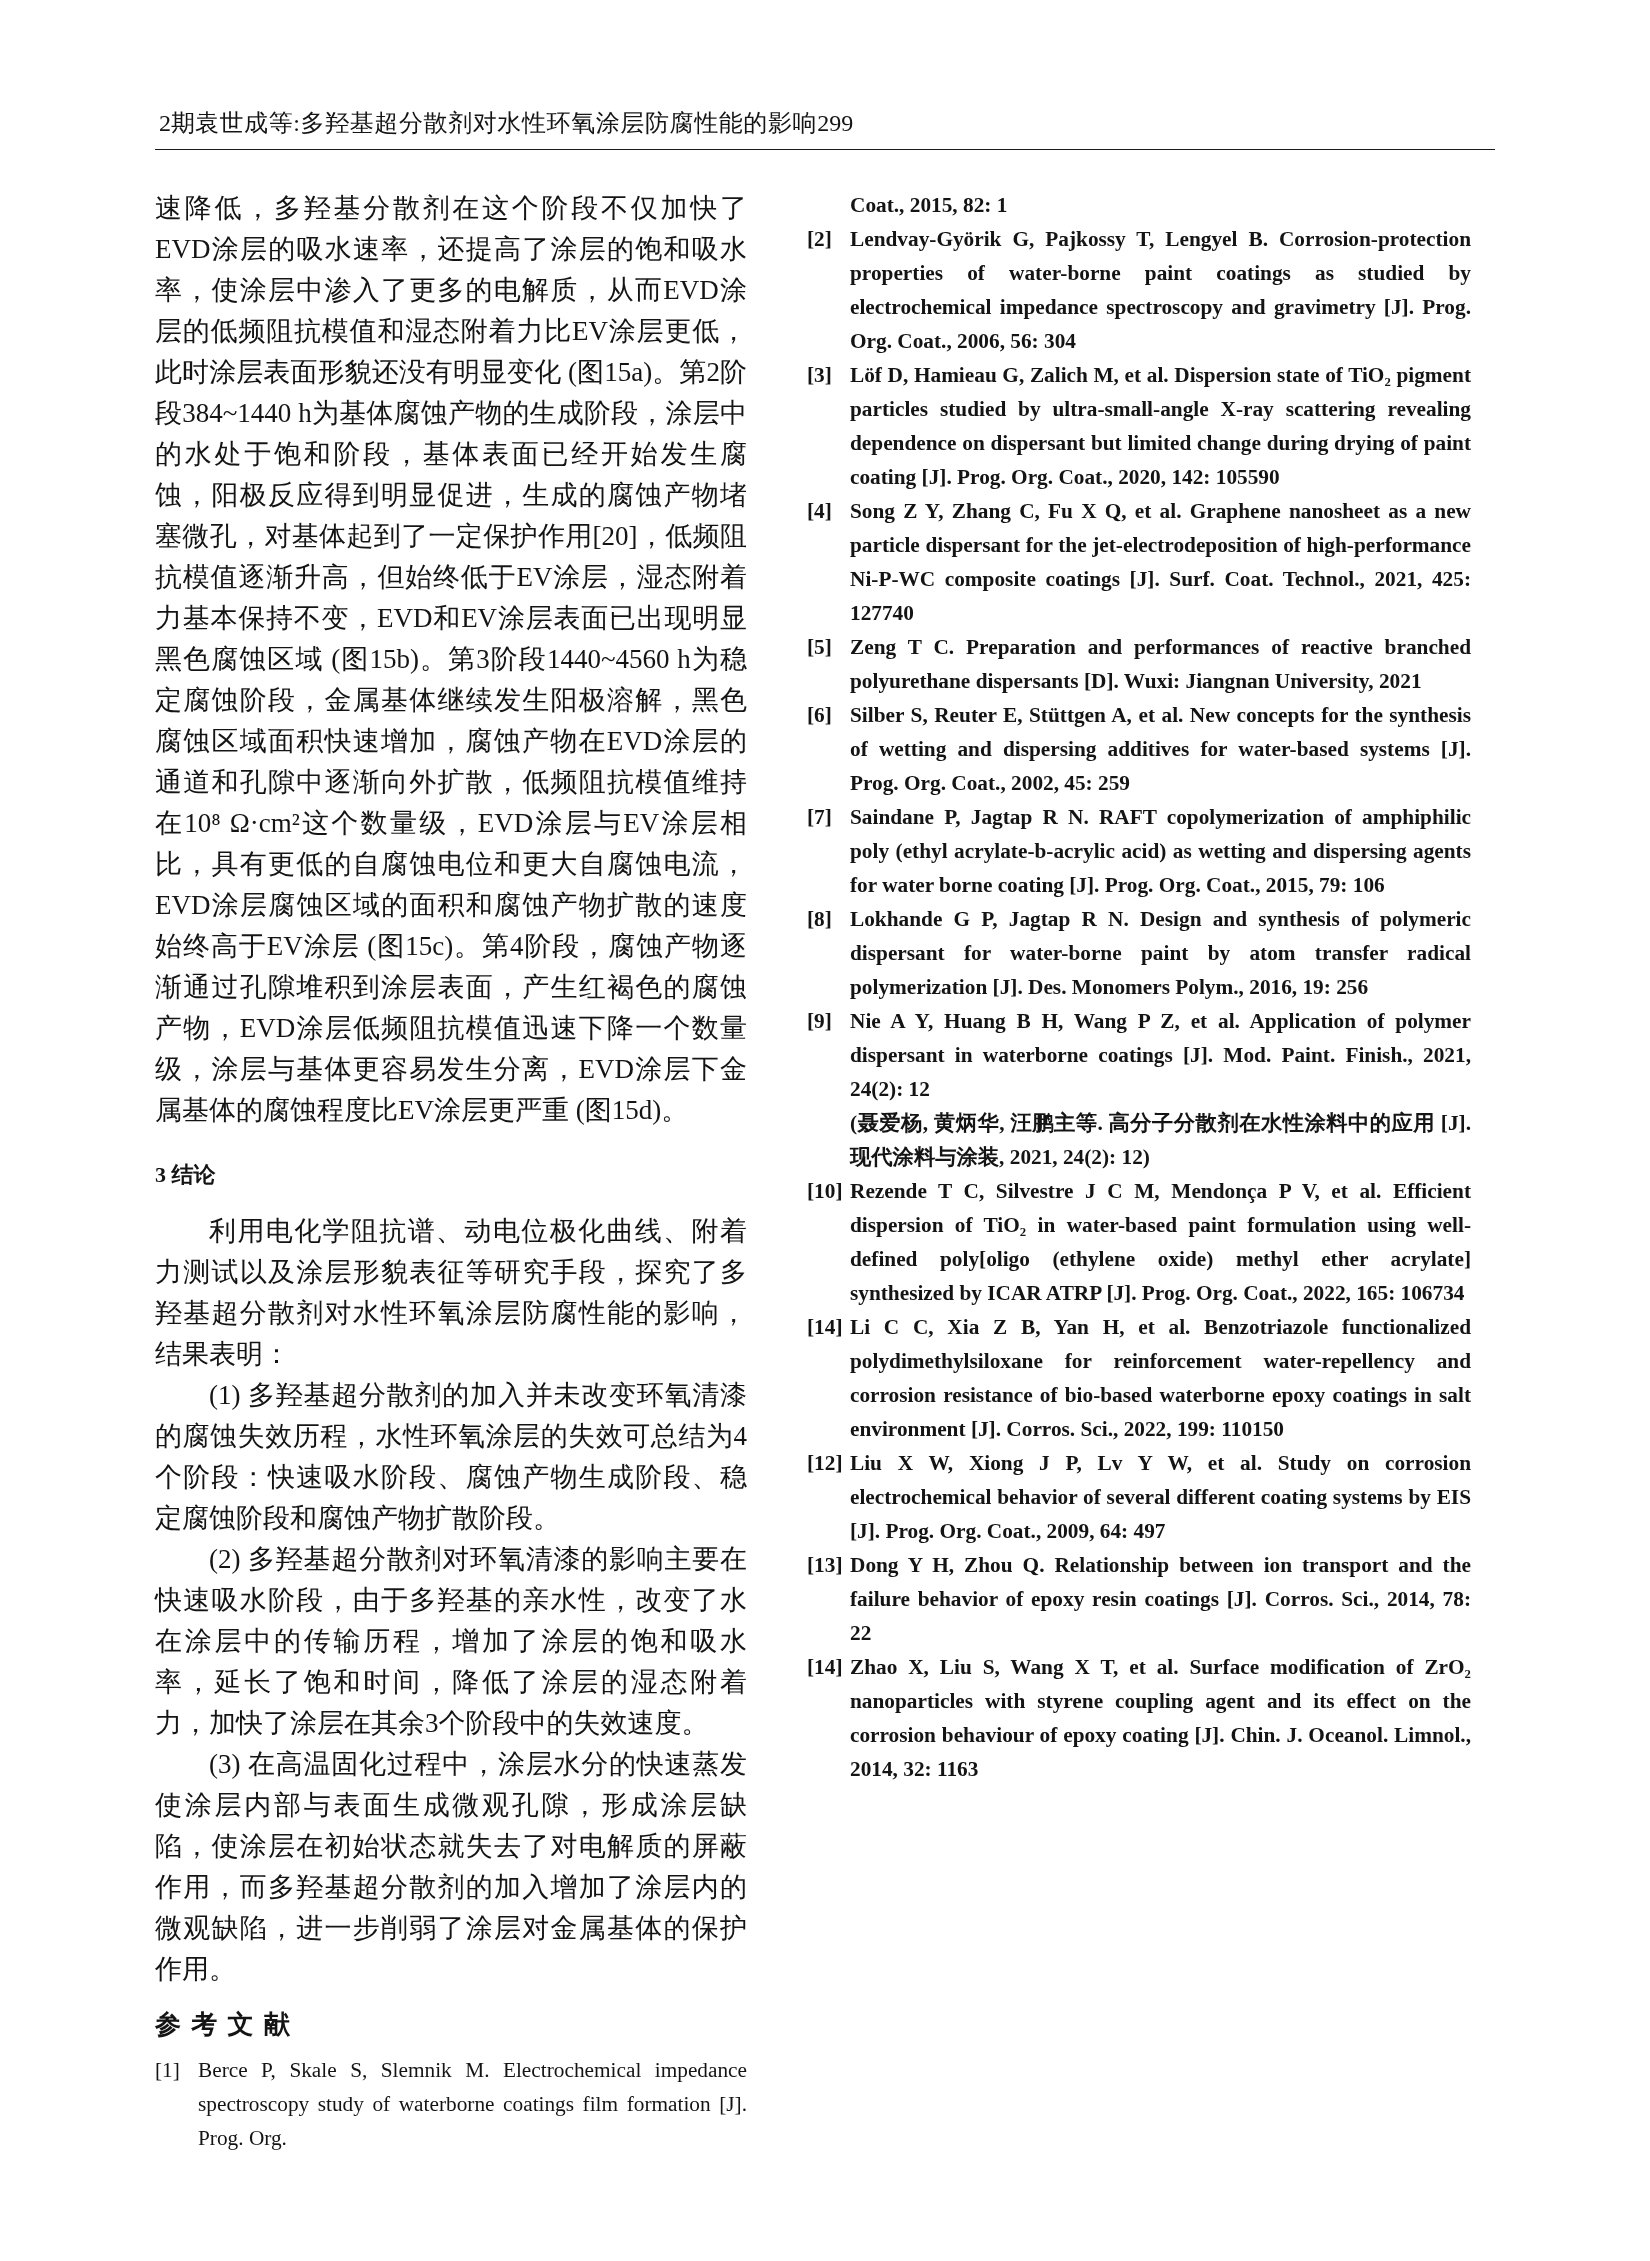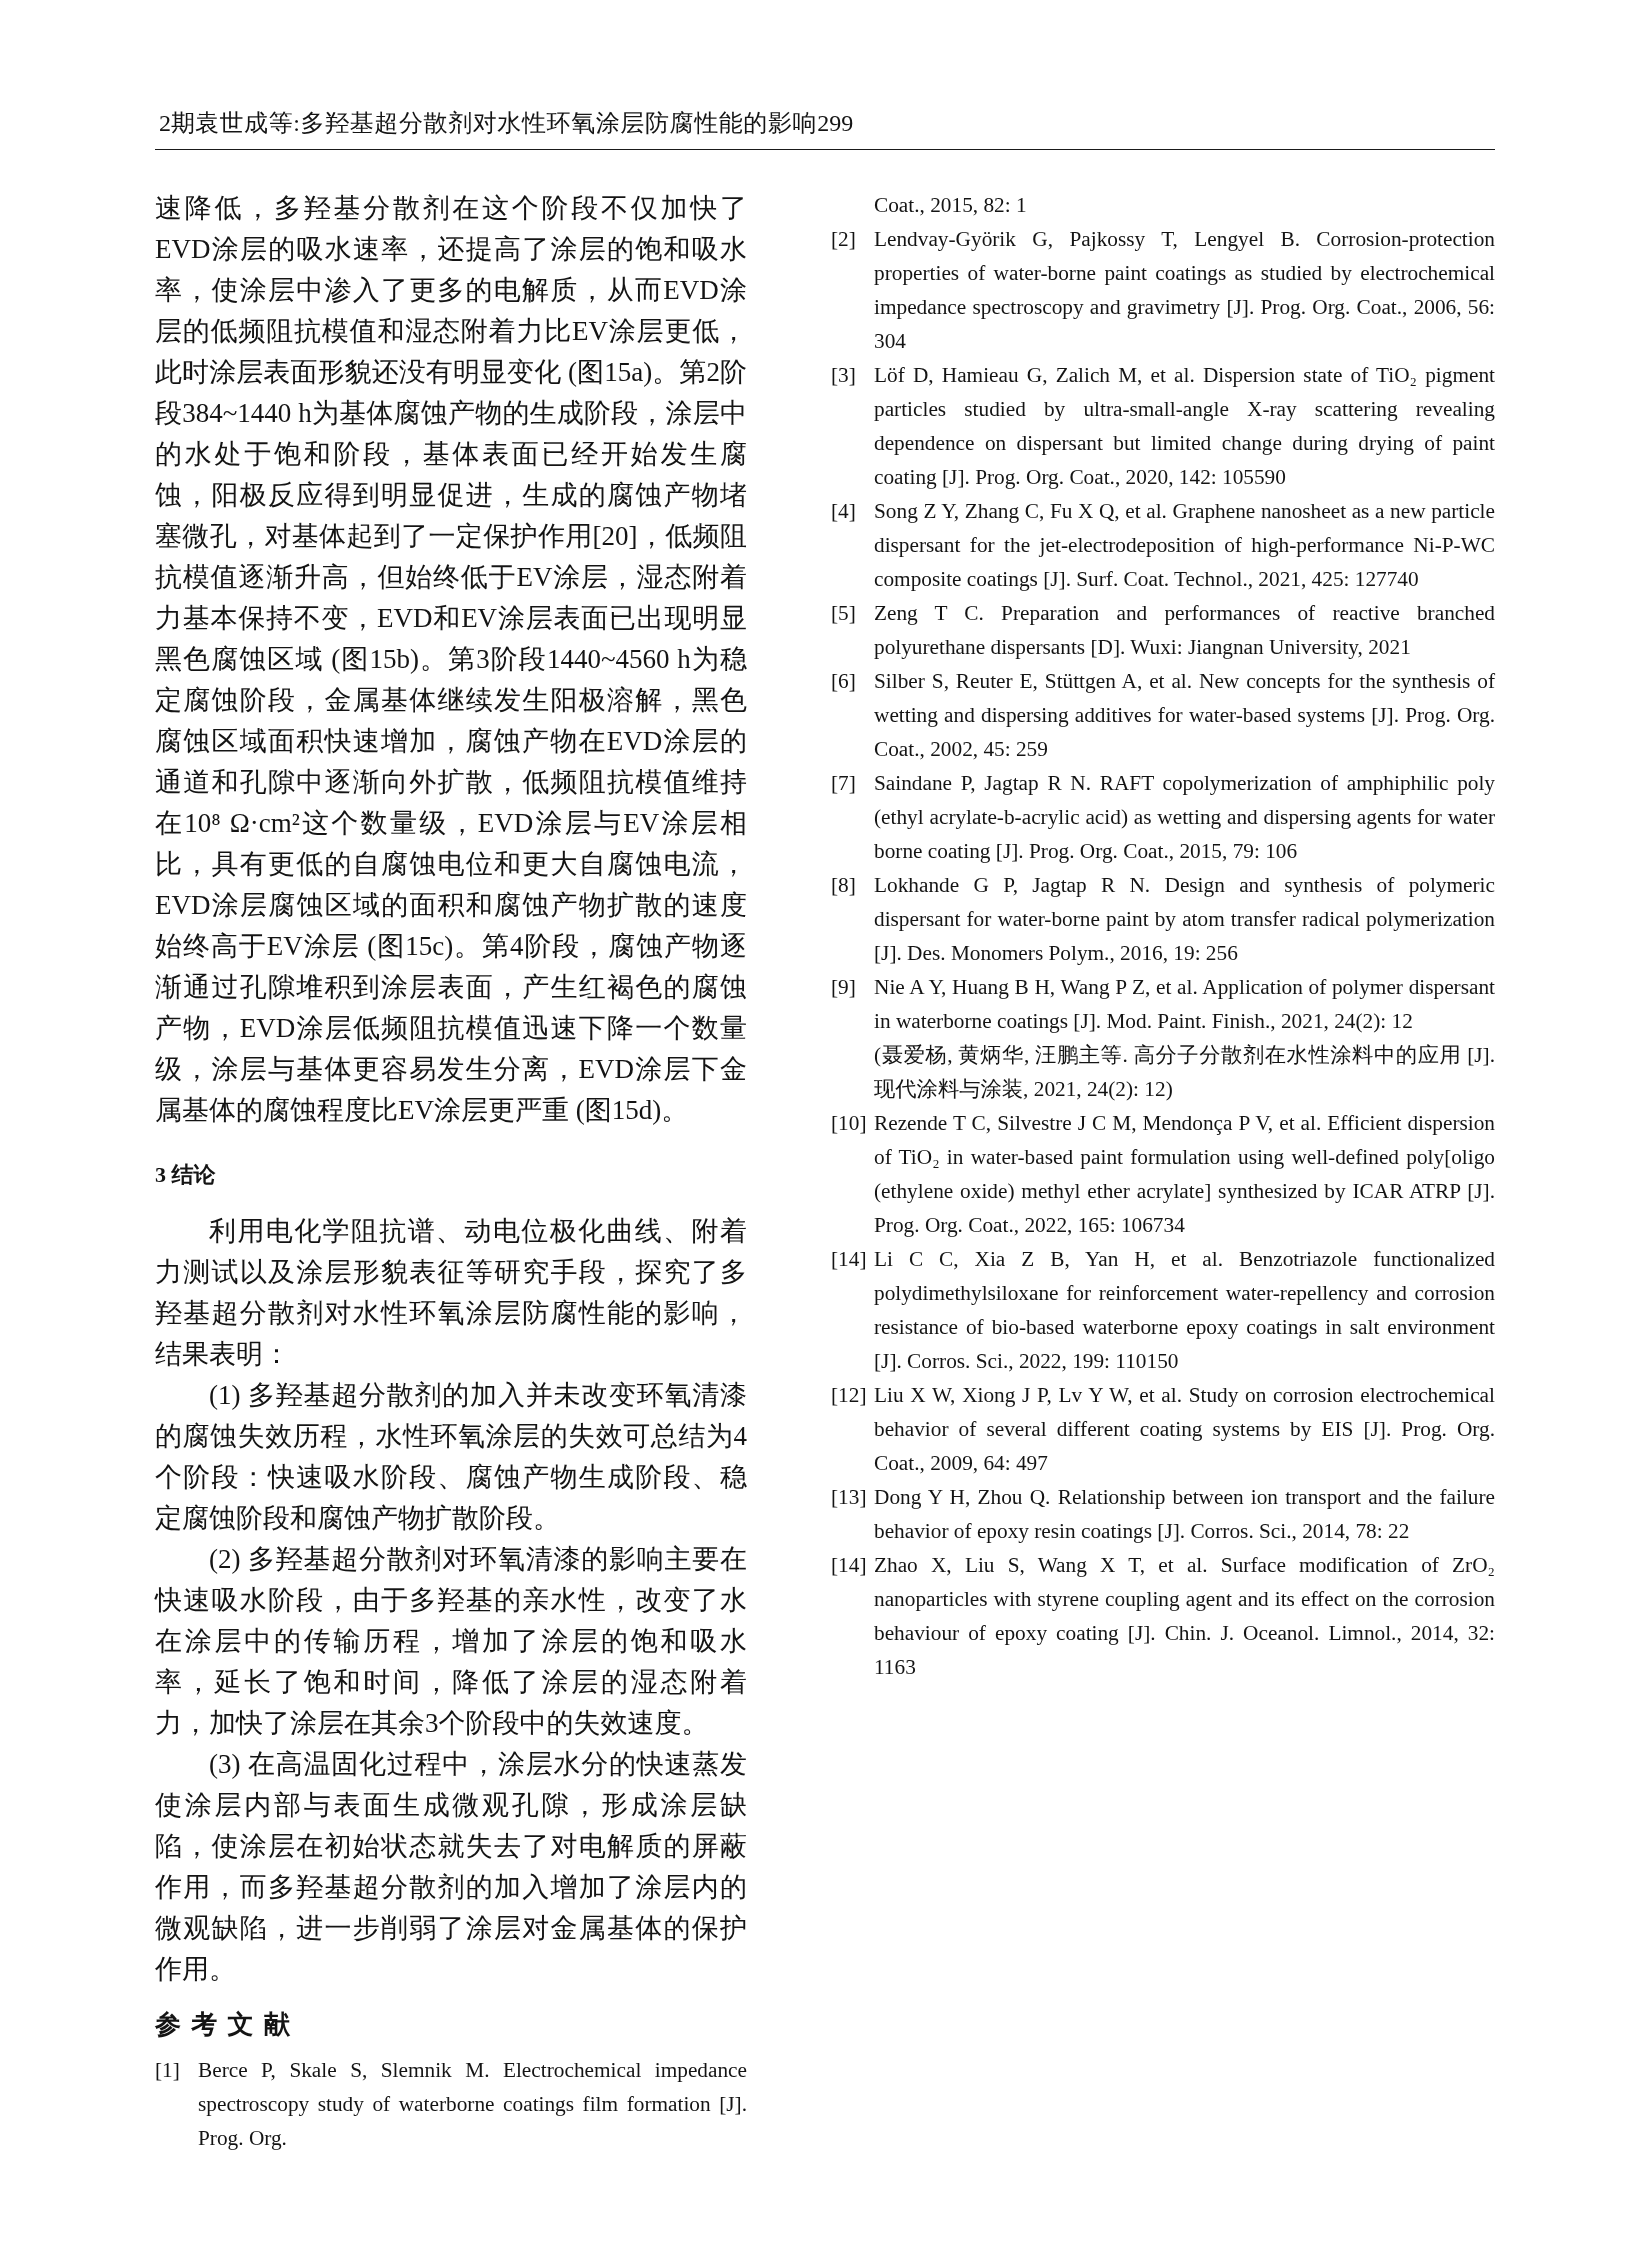--- a/index.html
+++ b/index.html
@@ -25,24 +25,24 @@
     padding: 0 3.9px 10.3px 3.9px;
   }
   .page-header .running-title { letter-spacing: 0.6px; }
   .header-rule {
     border-top: 1.9px solid #1a1a1a;
     height: 0;
     margin-bottom: 38px;
   }
   .columns {
     display: flex;
-    gap: 84px;
+    gap: 60px;
   }
   .col-left  { width: 592px;  flex: none; }
-  .col-right { width: 664px; flex: none; }
+  .col-right { width: 664px; flex: none; font-weight: bold; }
 
   .para {
     font-size: 27px;
     line-height: 41px;
     text-align: justify;
   }
   .para.indented { text-indent: 54px; }
 
   .section-heading {
     font-size: 22px;

